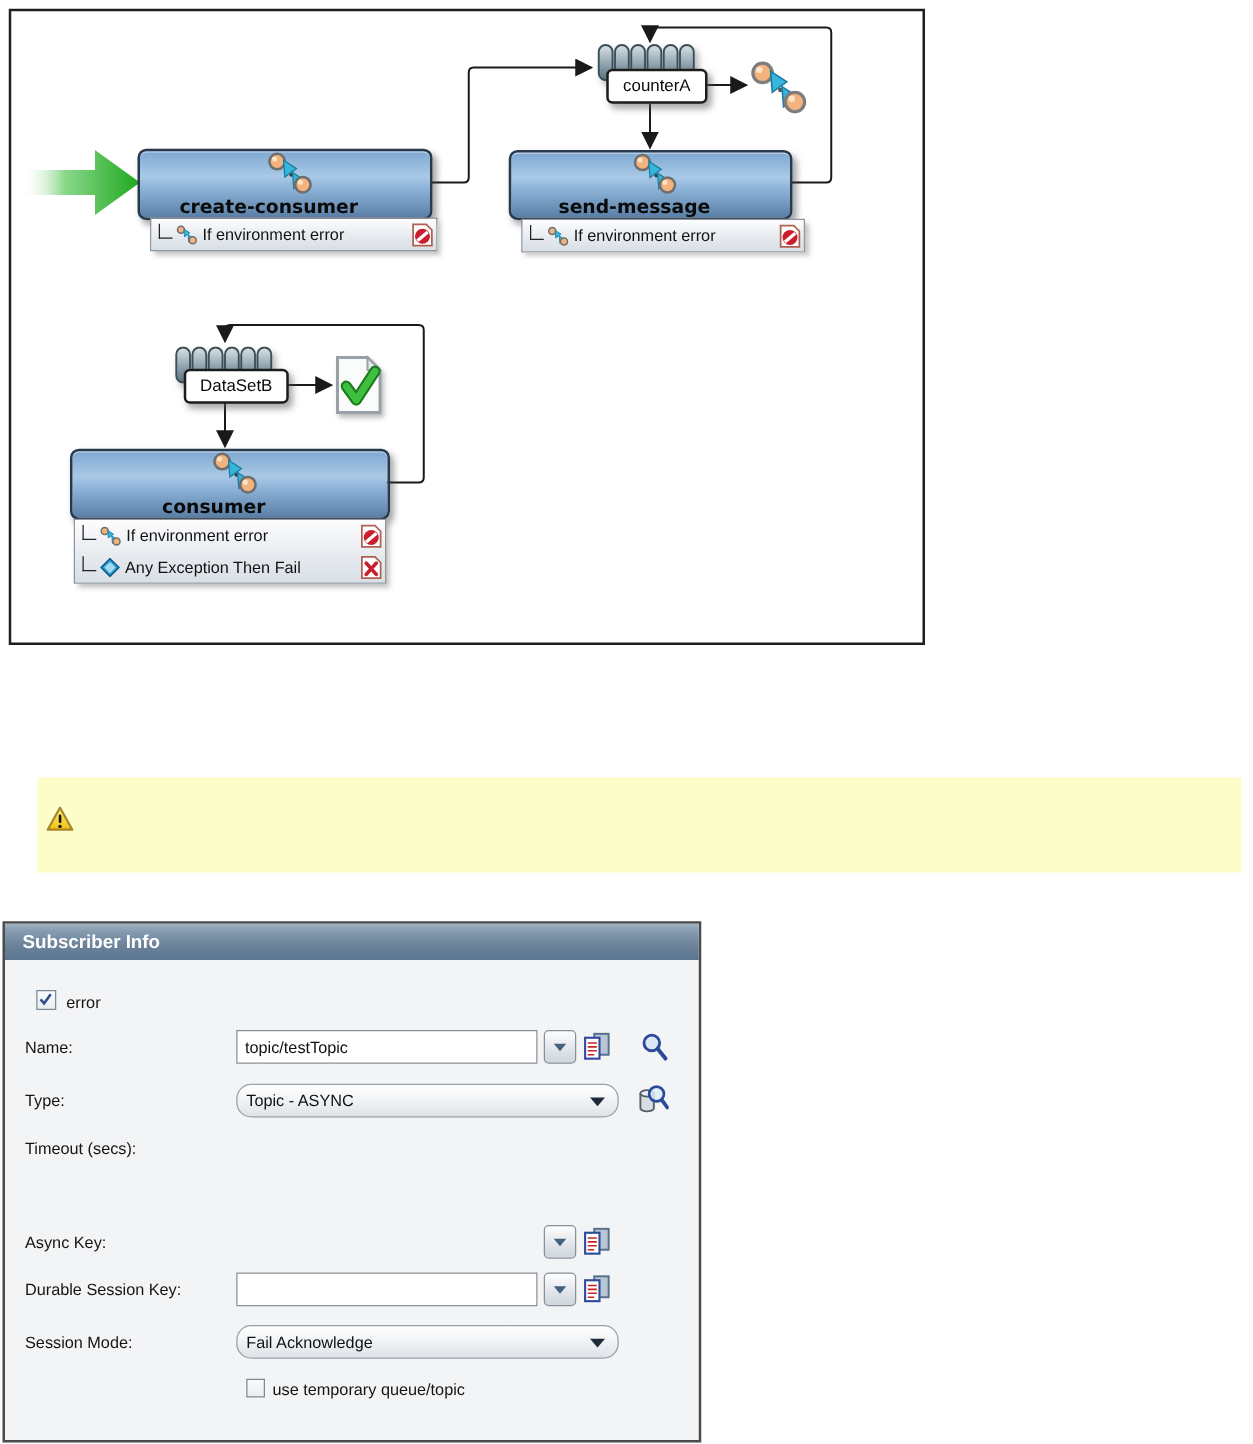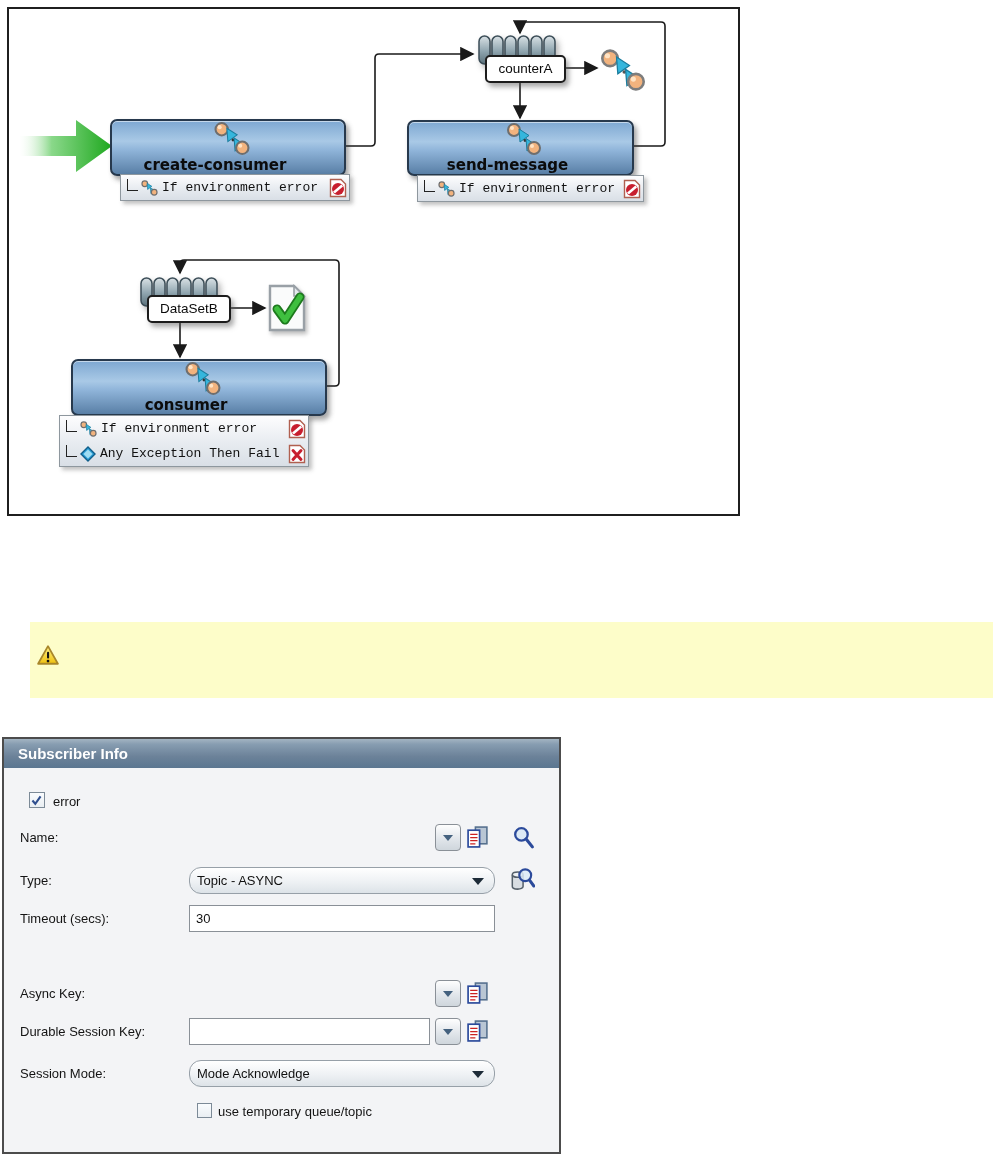--- a/index.html
+++ b/index.html
@@ -25,21 +25,21 @@
   }
   .node .nicon{margin-left:7px;display:block;}
 
   .subbar{
     border:1px solid #8e979e;background:linear-gradient(180deg,#fdfdfe 0%,#e7ebf0 55%,#d9dfe6 100%);
     box-shadow:3px 3px 4px rgba(80,80,80,.35);
     font-size:13px;color:#111;
   }
   .subrow{display:flex;align-items:center;height:25px;padding:0 2px 0 6px;}
   .tree{width:10px;height:11px;border-left:1.4px solid #222;border-bottom:1.4px solid #222;margin:-6px 3px 0 0;flex:none;}
-  .subrow .stext{flex:1;padding-left:4px;white-space:nowrap;font-family:Liberation Mono, monospace;}
+  .subrow .stext{flex:1;padding-left:4px;white-space:nowrap;}
   .subrow .ricon{flex:none;margin-left:3px;}
 
   .qlabel{
     background:#ffffff;border:2px solid #1c1c1c;border-radius:5px;
     font-size:13.5px;color:#0a0a0a;text-align:center;line-height:24px;
     box-shadow:3px 4px 5px rgba(90,90,90,.5);
   }
   .coil{filter:drop-shadow(3px 4px 3px rgba(90,90,90,.45));}
 
   
@@ -224,21 +224,21 @@
   </svg>
   <div class="abs qlabel" style="left:138px;top:286px;width:80px;height:24px">DataSetB</div>
 
   <svg class="abs" style="left:258px;top:275px" width="40" height="48" viewBox="0 0 38 48" filter="drop-shadow(2px 3px 2px rgba(90,90,90,.4))">
     <path d="M2,2 H26 L36,12 V46 H2 Z" fill="#fafbfb" stroke="#99a0a6" stroke-width="2.4"></path>
     <path d="M26,2 V12 H36 Z" fill="#e4e9ec" stroke="#99a0a6" stroke-width="1.6"></path>
     <path d="M9,25 L17,36 L32,13" fill="none" stroke="#1d7a1d" stroke-width="9" stroke-linecap="round" stroke-linejoin="round"></path>
     <path d="M9,25 L17,36 L32,13" fill="none" stroke="#3fbf3f" stroke-width="5.5" stroke-linecap="round" stroke-linejoin="round"></path>
   </svg>
 
-  <div class="abs node" style="left:62px;top:350px;width:252px;height:53px">
+  <div class="abs node" style="left:47px;top:350px;width:252px;height:53px">
     <svg class="nicon" width="38" height="36" viewBox="0 0 36 34">
       <circle cx="8" cy="8" r="6" fill="#f2b37e" stroke="#6e6e6e" stroke-width="2"></circle>
       <circle cx="6" cy="6" r="2" fill="#ffe3c4"></circle>
       <polygon points="13,7 23,13.5 14,20" fill="#35b6dd" stroke="#1b7d9e" stroke-width="1"></polygon>
       <circle cx="19" cy="18.5" r="1.4" fill="#333"></circle>
       <polygon points="20,16.5 30,23 21,29" fill="#35b6dd" stroke="#1b7d9e" stroke-width="1"></polygon>
       <circle cx="28" cy="26" r="6" fill="#f2b37e" stroke="#6e6e6e" stroke-width="2"></circle>
       <circle cx="26" cy="24" r="2" fill="#ffe3c4"></circle>
     </svg>
     <span class="nlabel">consumer</span>
@@ -293,20 +293,21 @@
 
   <div class="checkbox" style="left:25px;top:53px">
     <svg width="13" height="13" viewBox="0 0 16 16">
       <path d="M3,8 L6.5,12 L13,3" fill="none" stroke="#2f4f8f" stroke-width="2.6"></path>
     </svg>
   </div>
   <span class="abs" style="left:49px;top:55px;font-size:13px;color:#141414">error</span>
 
   <div class="frow" style="top:85px">
     <span class="flabel">Name:</span>
+    <input class="ftext fnarrow" value="topic/testTopic" style="">
     <button class="dd-btn"><span class="dd-arrow"></span></button>
     <span class="icon-slot" style="left:462px">
       <svg width="23" height="24" viewBox="0 0 22 22">
         <rect x="9" y="1.5" width="11" height="16" fill="#b9c6d4" stroke="#55708e" stroke-width="1.5"></rect>
         <rect x="2" y="4.5" width="11" height="16" fill="#ffffff" stroke="#2b4a9b" stroke-width="1.6"></rect>
         <path d="M4,8.5 h7 M4,11.5 h7 M4,14.5 h7 M4,17.5 h5" stroke="#cc2222" stroke-width="1.2"></path>
       </svg>
     </span>
     <span class="icon-slot" style="left:507px">
       <svg width="24" height="25" viewBox="0 0 22 24">
@@ -327,21 +328,20 @@
         <path d="M3,9 v11 a5,2.4 0 0 0 10,0 v-11" fill="#d8dde2" stroke="#55606a" stroke-width="1.4"></path>
         <ellipse cx="8" cy="9" rx="5" ry="2.4" fill="#eef1f4" stroke="#55606a" stroke-width="1.4"></ellipse>
         <circle cx="15" cy="9.5" r="5.5" fill="rgba(220,235,248,0.85)" stroke="#2b4a9b" stroke-width="2"></circle>
         <line x1="19" y1="14" x2="23" y2="19.5" stroke="#2b4a9b" stroke-width="2.8" stroke-linecap="round"></line>
       </svg>
     </span>
   </div>
 
   <div class="frow" style="top:166px">
     <span class="flabel">Timeout (secs):</span>
-    <input class="ftext fwide" value="30" style="">
   </div>
 
 
   <div class="frow" style="top:241px">
     <span class="flabel">Async Key:</span>
     <button class="dd-btn"><span class="dd-arrow"></span></button>
     <span class="icon-slot" style="left:462px">
       <svg width="23" height="24" viewBox="0 0 22 22">
         <rect x="9" y="1.5" width="11" height="16" fill="#b9c6d4" stroke="#55708e" stroke-width="1.5"></rect>
         <rect x="2" y="4.5" width="11" height="16" fill="#ffffff" stroke="#2b4a9b" stroke-width="1.6"></rect>
@@ -359,20 +359,20 @@
         <rect x="9" y="1.5" width="11" height="16" fill="#b9c6d4" stroke="#55708e" stroke-width="1.5"></rect>
         <rect x="2" y="4.5" width="11" height="16" fill="#ffffff" stroke="#2b4a9b" stroke-width="1.6"></rect>
         <path d="M4,8.5 h7 M4,11.5 h7 M4,14.5 h7 M4,17.5 h5" stroke="#cc2222" stroke-width="1.2"></path>
       </svg>
     </span>
   </div>
 
   <div class="frow" style="top:321px">
     <span class="flabel">Session Mode:</span>
     <div class="combo fwide">
-      <span>Mode Acknowledge</span>
+      <span>Fail Acknowledge</span>
       <span class="combo-arrow"></span>
     </div>
   </div>
 
   <div class="checkbox" style="left:193px;top:364px;width:15px;height:15px"></div>
   <span class="abs" style="left:214px;top:365px;font-size:13px;color:#141414">use temporary queue/topic</span>
 </div>
 
 </body></html>

